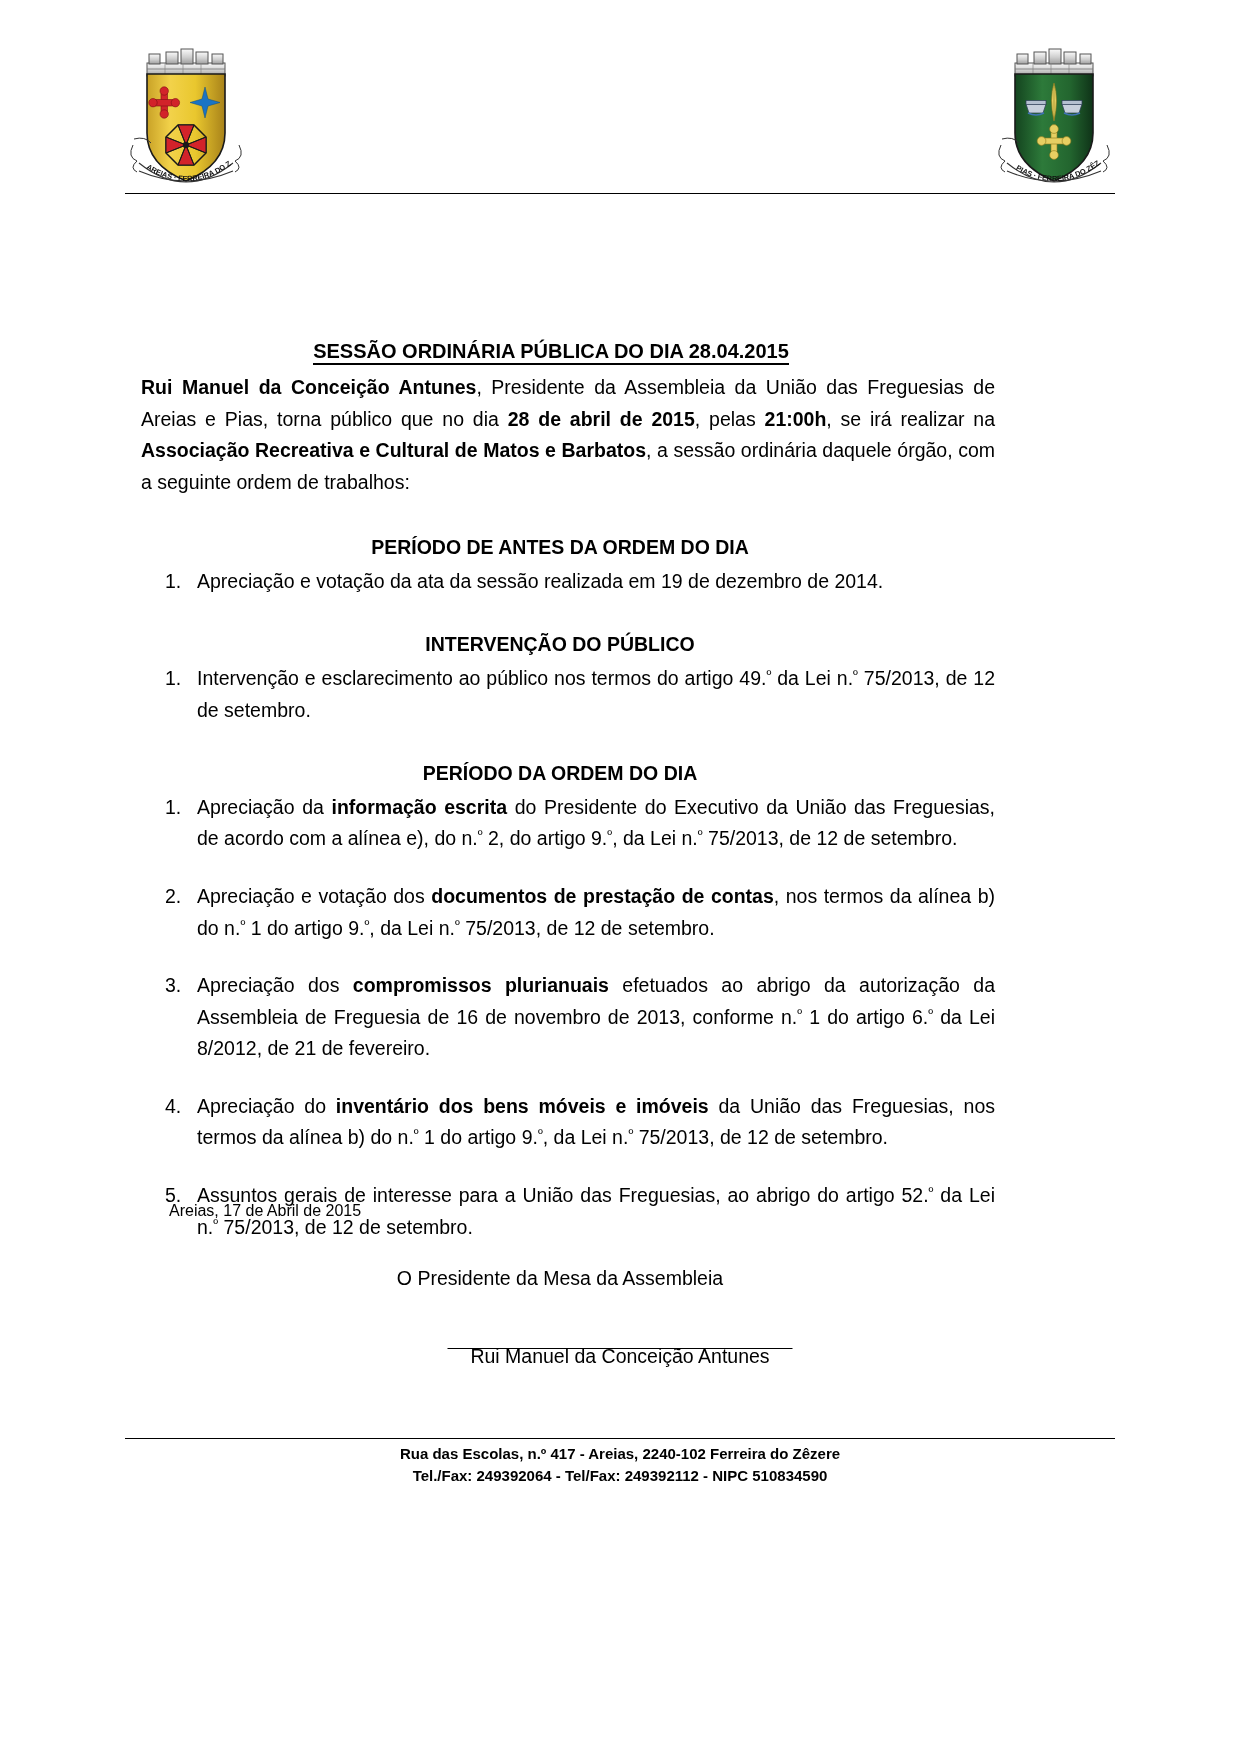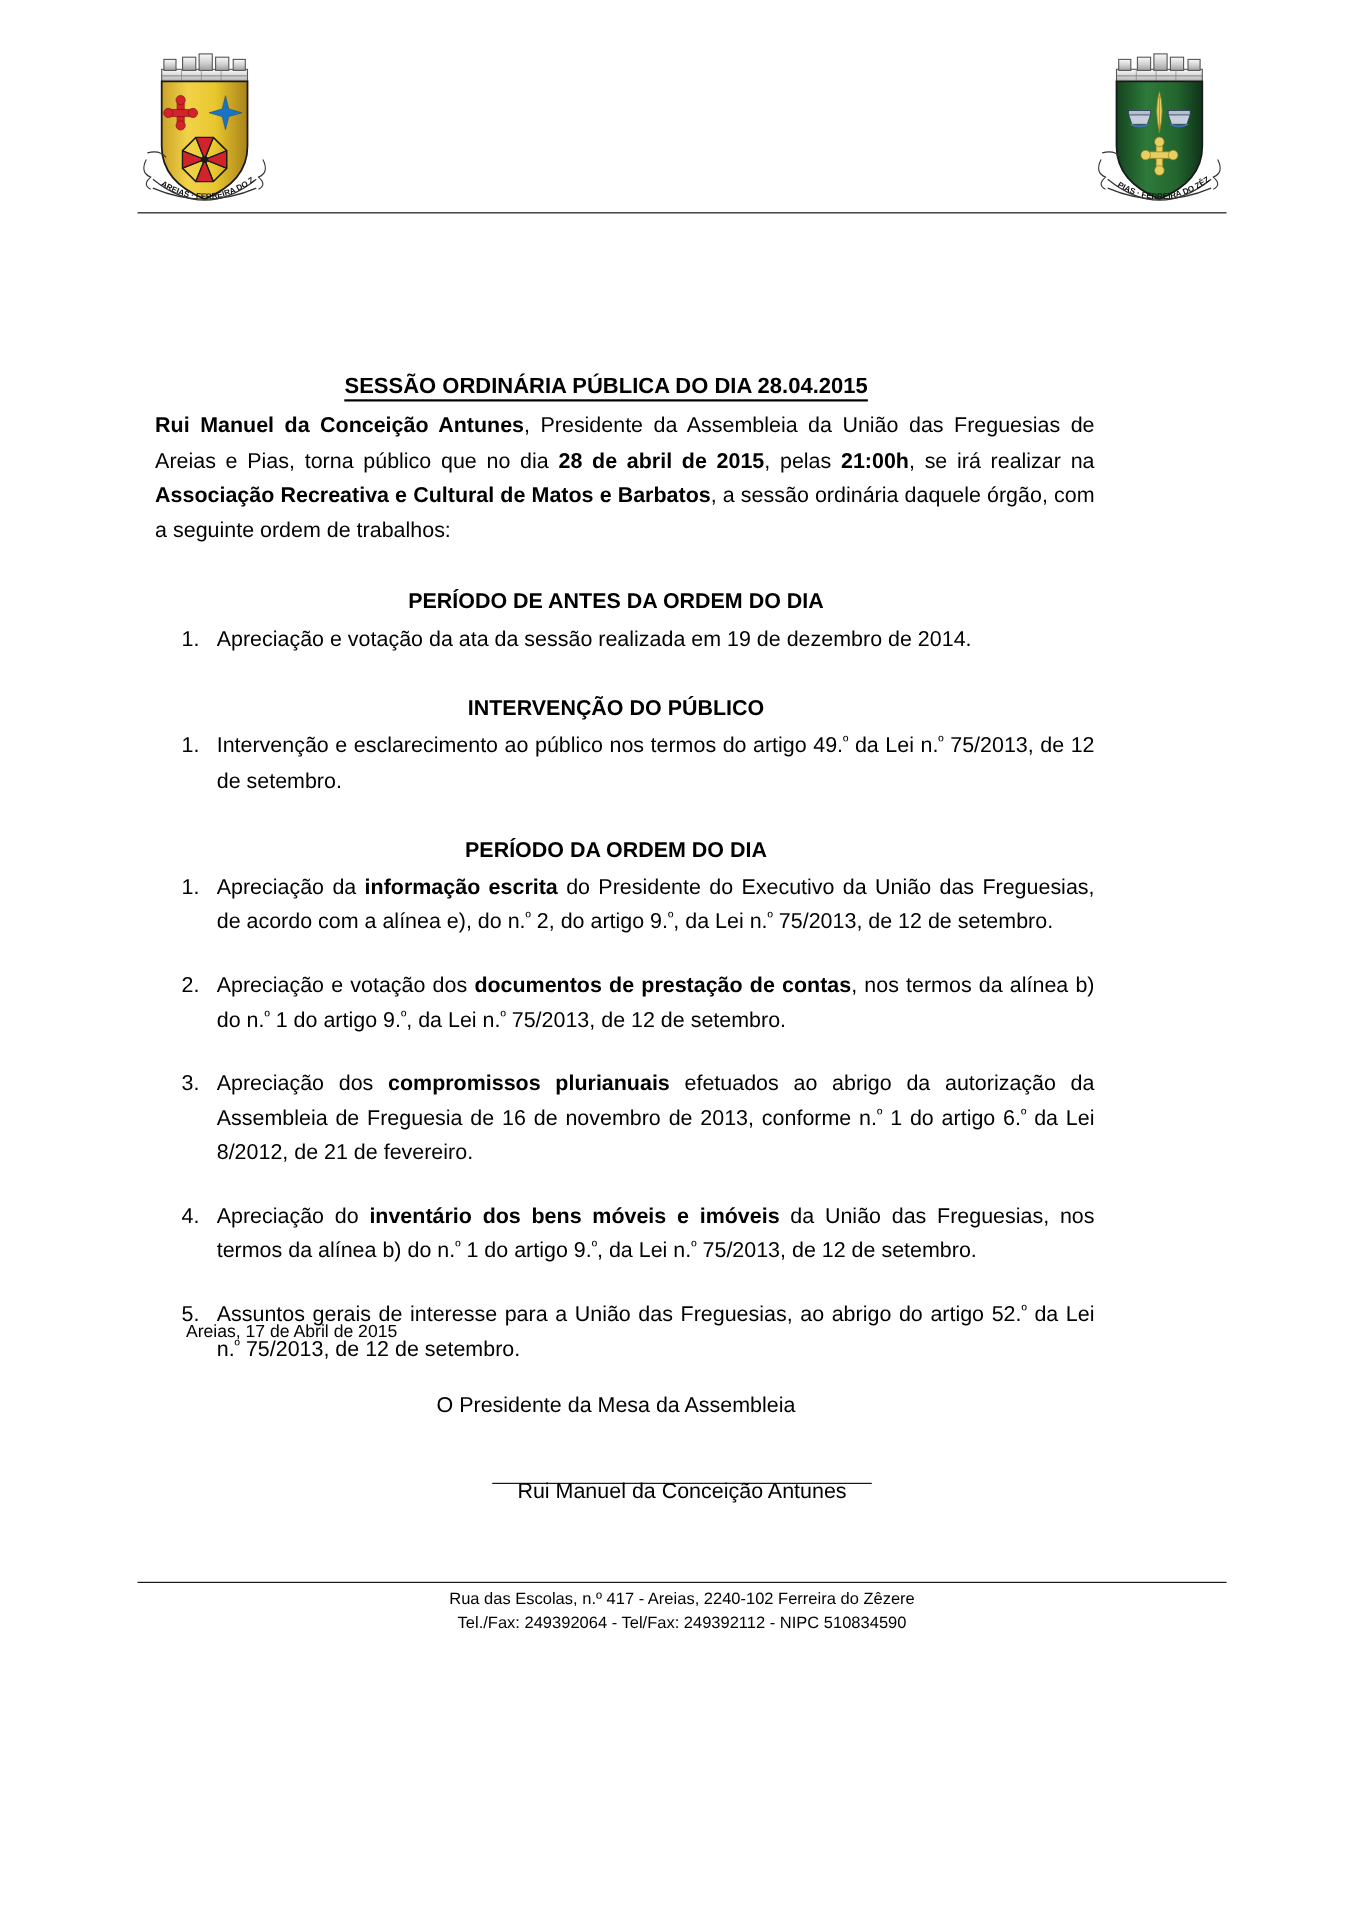--- a/index.html
+++ b/index.html
@@ -180,20 +180,21 @@
     border-top: 1.4px solid #000;
   }
   .footer {
     position: absolute;
     top: 1443px;
     left: 0;
     width: 1240px;
     text-align: center;
     font-size: 15px;
     line-height: 1.45;
+    font-weight: bold;
   }
 </style>
 </head>
 <body>
 
 <div class="page">
 
   <div class="header">
 
     <div class="crest">

